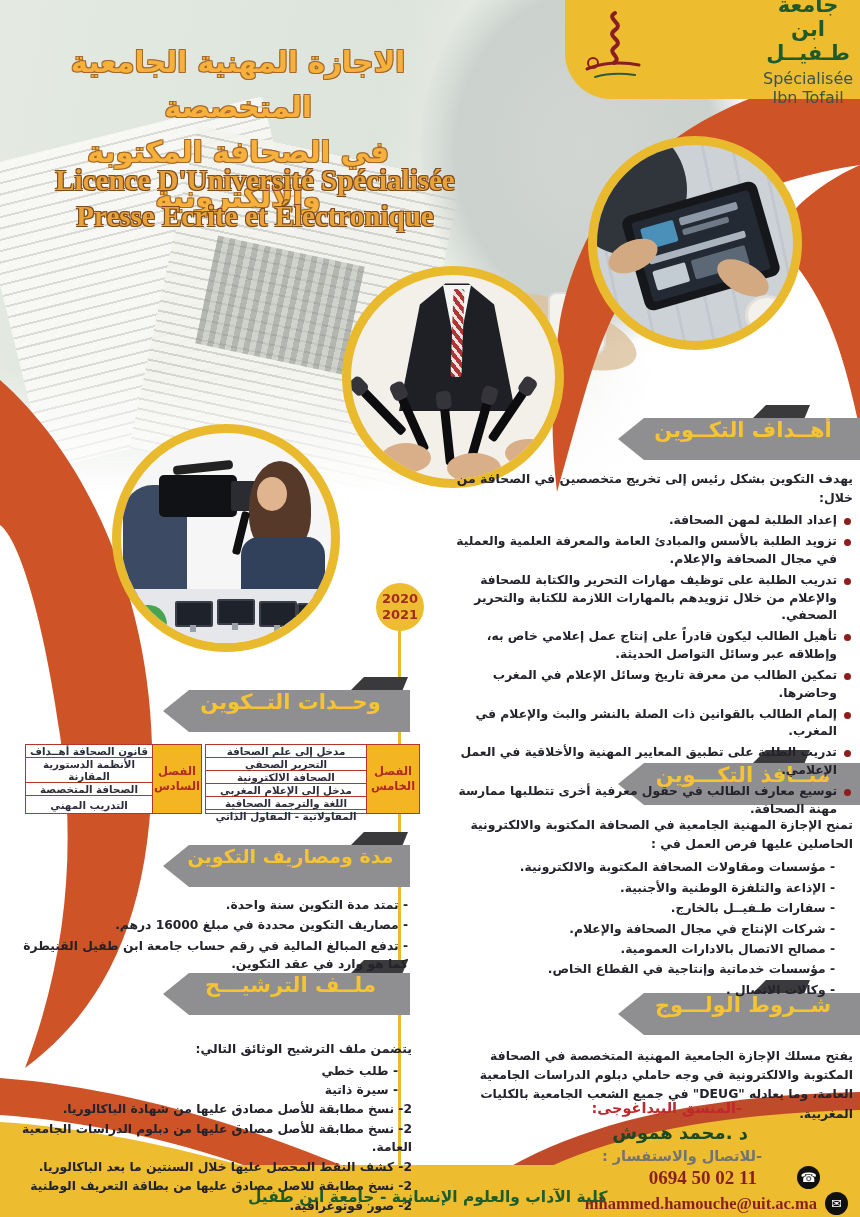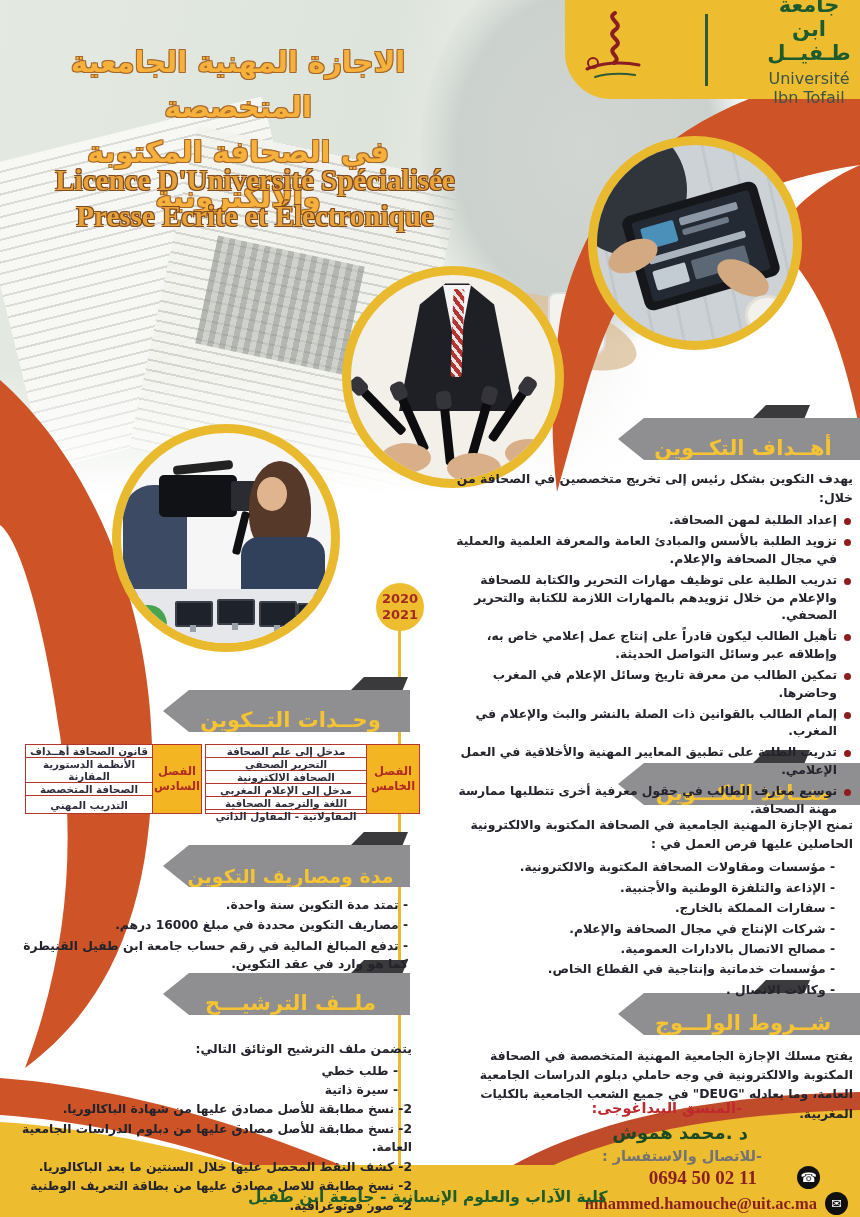--- a/index.html
+++ b/index.html
@@ -74,21 +74,21 @@
   .rep-mic{position:absolute;left:116px;top:78px;width:8px;height:44px;background:#101012;border-radius:3px;transform:rotate(14deg);}
   .newsroom{position:absolute;left:0;top:156px;width:210px;height:60px;background:#e6e7ea;}
   .monitor{position:absolute;width:34px;height:22px;background:#1d222b;border:2px solid #3a3f49;border-radius:2px;}
   .monitor::after{content:"";position:absolute;left:13px;top:22px;width:6px;height:7px;background:#9aa0a8;}
   .green-guy{position:absolute;left:6px;top:16px;width:40px;height:44px;background:#49a34f;border-radius:45%;}
   
   .badge{position:absolute;left:376px;top:583px;width:48px;height:48px;border-radius:50%;background:#edbd2f;
           z-index:2;text-align:center;font-weight:bold;font-size:13px;color:#a32c1e;line-height:1.25;padding-top:8px;box-sizing:border-box;}
   .badge-line{position:absolute;left:398px;top:629px;width:3px;height:536px;background:#e9ba2e;z-index:1;}
   
-  .ribbon{position:absolute;height:42px;background:#8f8f91;z-index:3;display:flex;align-items:flex-end;
+  .ribbon{position:absolute;height:42px;background:#8f8f91;z-index:3;display:flex;align-items:flex-start;
           clip-path:polygon(0 50%,26px 0,100% 0,100% 100%,26px 100%);}
   .ribbon .txt{color:#f6c333;font-weight:bold;font-size:21px;direction:rtl;width:100%;text-align:center;padding-left:8px;}
   .ribbon-right{left:618px;width:242px;}
   .ribbon-left{left:163px;width:247px;}
   .fold{position:absolute;width:58px;height:14px;background:#3a3a3d;z-index:3;
           clip-path:polygon(24% 0,100% 0,90% 100%,0 100%);}
   
   .tblock{position:absolute;direction:rtl;text-align:right;color:#23232c;font-weight:bold;z-index:3;}
   .intro{margin:0 0 5px 0;font-size:12.4px;line-height:1.5;}
   ul.dotlist,ul.plainlist{list-style:none;margin:0;padding:0;}
@@ -148,21 +148,21 @@
   <div class="uni-banner">
     <svg class="uni-logo" viewBox="0 0 84 86">
       <path d="M42,6 c-10,6 10,10 0,17 c-10,7 10,10 0,17 c-9,6 8,10 -1,16" fill="none" stroke="#8a1c24" stroke-width="4" stroke-linecap="round"></path>
       <path d="M14,62 c14,-6 34,-8 52,-4" fill="none" stroke="#8a1c24" stroke-width="3" stroke-linecap="round"></path>
       <path d="M22,70 c10,-3 26,-4 40,-2" fill="none" stroke="#2f5a3a" stroke-width="2" stroke-linecap="round"></path>
       <circle cx="20" cy="56" r="5" fill="none" stroke="#8a1c24" stroke-width="2"></circle>
     </svg>
     <div class="uni-divider"></div>
     <div class="uni-names">
       <div class="uni-ar">جامعة ابن طـفيــل</div>
-      <div class="uni-fr">Université Ibn Tofail</div>
+      <div class="uni-fr">Spécialisée Ibn Tofail</div>
     </div>
   </div>
 
   <div class="title-ar">
     <div>الاجازة المهنية الجامعية المتخصصة</div>
     <div>في الصحافة المكتوبة والالكترونية</div>
   </div>
   <div class="title-fr">
     <div>Licence D'Université Spécialisée</div>
     <div>Presse Ecrite et Électronique</div>
@@ -304,21 +304,21 @@
       <li>- مصاريف التكوين محددة في مبلغ 16000 درهم.</li>
       <li>- تدفع المبالغ المالية في رقم حساب جامعة ابن طفيل القنيطرة كما هو وارد في عقد التكوين.</li>
     </ul>
   </div>
 
   <div class="tblock" style="left:437px;top:816px;width:416px;">
     <p class="intro">تمنح الإجازة المهنية الجامعية في الصحافة المكتوبة والالكترونية الحاصلين عليها فرص العمل في :</p>
     <ul class="plainlist" style="padding-right:14px;">
       <li>- مؤسسات ومقاولات الصحافة المكتوبة والالكترونية.</li>
       <li>- الإذاعة والتلفزة الوطنية والأجنبية.</li>
-      <li>- سفارات المملكة بالخارج.</li>
+      <li>- سفارات طـفيــل بالخارج.</li>
       <li>- شركات الإنتاج في مجال الصحافة والإعلام.</li>
       <li>- مصالح الاتصال بالادارات العمومية.</li>
       <li>- مؤسسات خدماتية وإنتاجية في القطاع الخاص.</li>
       <li>- وكالات الاتصال .</li>
     </ul>
   </div>
 
   <div class="tblock" style="left:12px;top:1020px;width:400px;margin-top:20px;">
     <p class="intro" style="margin-bottom:3px;">يتضمن ملف الترشيح الوثائق التالي:</p>
     <ul class="plainlist" style="line-height:1.38;">

